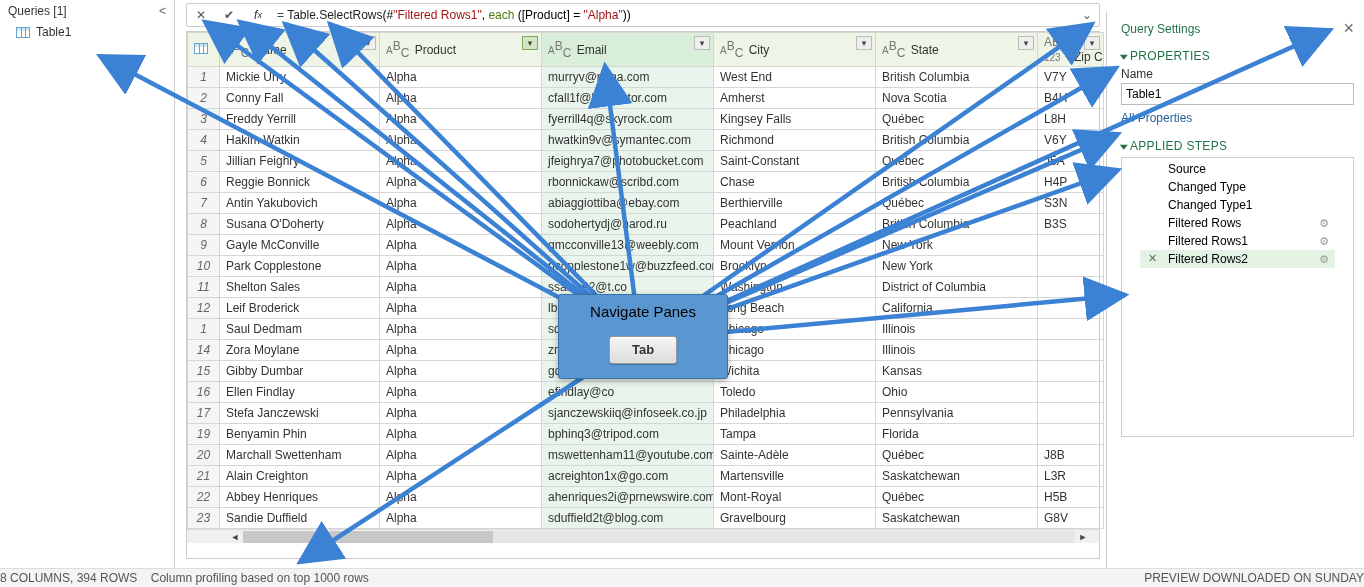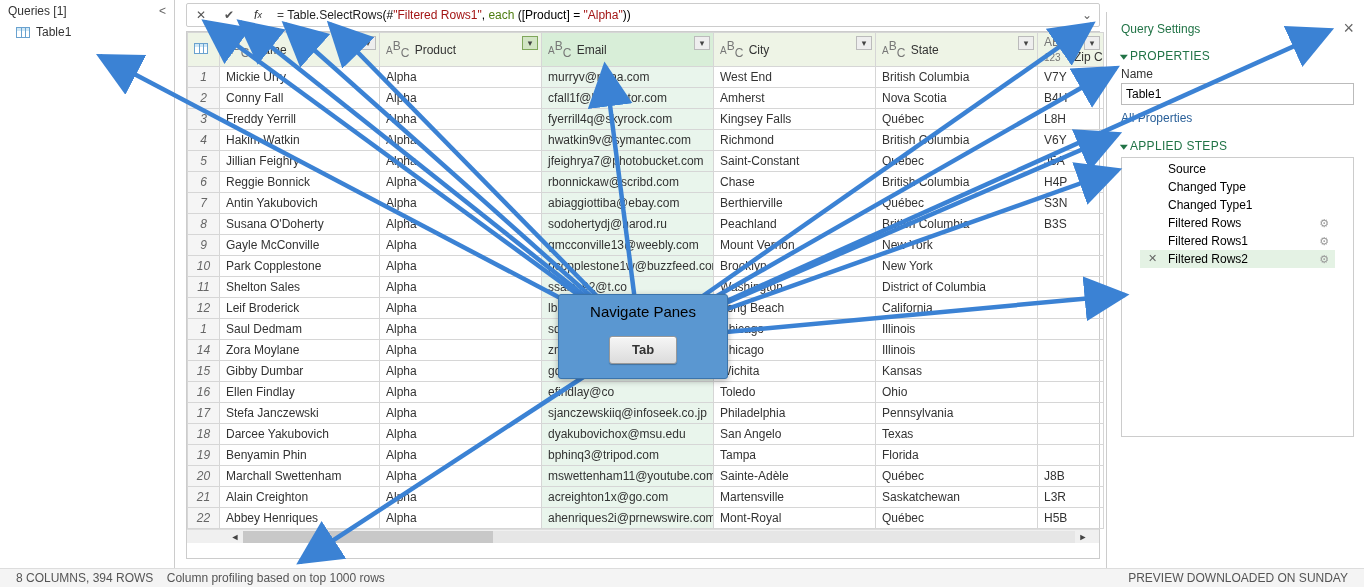--- a/index.html
+++ b/index.html
@@ -45,21 +45,21 @@
 .section-h .tri { display:inline-block; width:0; height:0; border-left:5px solid #217346; border-top:4px solid transparent; border-bottom:4px solid transparent; margin-right:4px; transform:rotate(90deg); transform-origin:40% 60%; }
 .name-label { font-size:12px; margin-bottom:2px; color:#333;}
 .name-input { width:100%; border:1px solid #bbb; padding:3px 4px; font-size:12px; }
 .all-props { color:#2a6099; font-size:12px; margin-top:6px; cursor:pointer; }
 .steps-box { border:1px solid #ccc; margin-top:4px; height:280px; padding:2px 18px; font-size:12px; }
 .step { padding:2px 6px 2px 28px; position:relative; cursor:pointer; }
 .step .gear { position:absolute; right:6px; top:3px; font-size:11px; color:#999; }
 .step.sel { background:#e4f2e4; }
 .step.sel::before { content:"✕"; position:absolute; left:8px; top:2px; font-size:11px; color:#666; }
 
-.status-bar { position:absolute; left:0; right:0; bottom:0; height:19px; background:#f4f4f4; border-top:1px solid #ddd; display:flex; align-items:center; padding:0 16px; font-size:11px; color:#555; justify-content:space-between;text-align:center; }
+.status-bar { position:absolute; left:0; right:0; bottom:0; height:19px; background:#f4f4f4; border-top:1px solid #ddd; display:flex; align-items:center; padding:0 0; font-size:11px; color:#555; justify-content:space-between;text-align:center; }
 
 .overlay-arrows{position:absolute;left:0;top:0;width:1364px;height:587px;pointer-events:none;}
 .tooltip { position:absolute; left:558px; top:294px; width:170px; background:#5a97d1; border:1px solid #3b74ab; border-radius:3px; box-shadow:0 2px 6px rgba(0,0,0,.3); padding:8px 10px 14px 10px; pointer-events:none;}
 .tooltip-title { color:#000000; font-size:15px; text-align:center; margin-bottom:16px; }
 .keycap { display:block; margin:0 auto; width:68px; height:28px; background:linear-gradient(#f6f6f6,#dcdcdc); border:1px solid #999; border-radius:3px; text-align:center; line-height:26px; font-size:13px; font-weight:600; color:#333; box-shadow:inset 0 1px 0 #fff,0 1px 1px rgba(0,0,0,.25);}
 </style>
 </head>
 <body>
 
 <div class="queries-pane">
@@ -257,29 +257,20 @@
           <tr>
             <td class="rownum">17</td>
             <td>Stefa Janczewski</td>
             <td>Alpha</td>
             <td class="email-col">sjanczewskiiq@infoseek.co.jp</td>
             <td>Philadelphia</td>
             <td>Pennsylvania</td>
             <td></td>
           </tr>
           <tr>
-            <td class="rownum">18</td>
-            <td>Darcee Yakubovich</td>
-            <td>Alpha</td>
-            <td class="email-col">dyakubovichox@msu.edu</td>
-            <td>San Angelo</td>
-            <td>Texas</td>
-            <td></td>
-          </tr>
-          <tr>
             <td class="rownum">19</td>
             <td>Benyamin Phin</td>
             <td>Alpha</td>
             <td class="email-col">bphinq3@tripod.com</td>
             <td>Tampa</td>
             <td>Florida</td>
             <td></td>
           </tr>
           <tr>
             <td class="rownum">20</td>
@@ -300,20 +291,29 @@
             <td>L3R</td>
           </tr>
           <tr>
             <td class="rownum">22</td>
             <td>Abbey Henriques</td>
             <td>Alpha</td>
             <td class="email-col">ahenriques2i@prnewswire.com</td>
             <td>Mont-Royal</td>
             <td>Québec</td>
             <td>H5B</td>
+          </tr>
+          <tr>
+            <td class="rownum">23</td>
+            <td>Sandie Duffield</td>
+            <td>Alpha</td>
+            <td class="email-col">sduffield2t@blog.com</td>
+            <td>Gravelbourg</td>
+            <td>Saskatchewan</td>
+            <td>G8V</td>
           </tr>
         </tbody>
     </table>
     <div class="grid-scroll">
       <div class="scroll-arrow left">◄</div>
       <div class="scroll-track">
           <div class="scroll-thumb"></div>
         </div>
       <div class="scroll-arrow right">►</div>
     </div>

